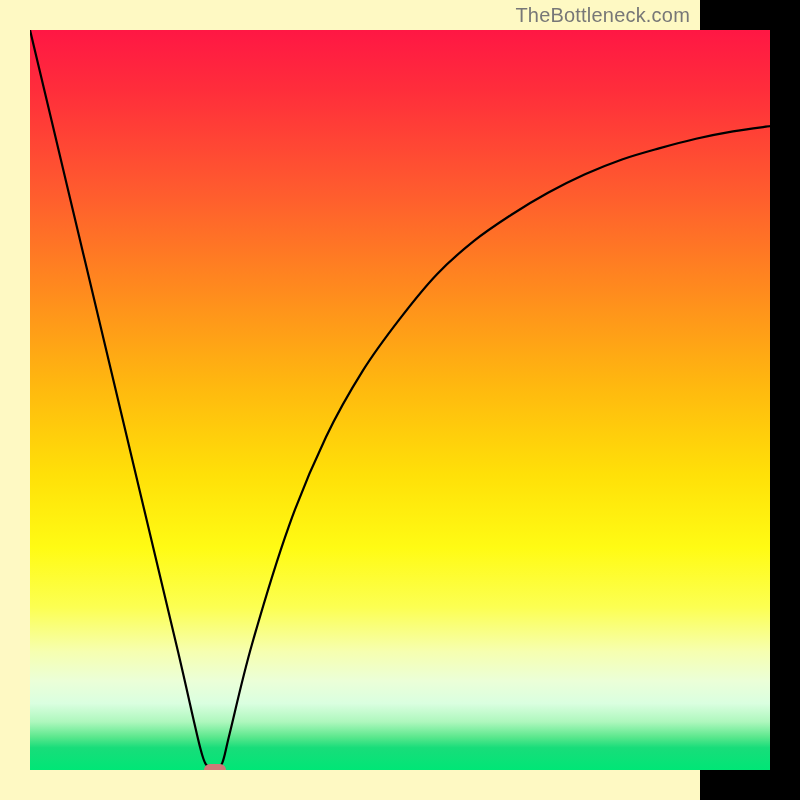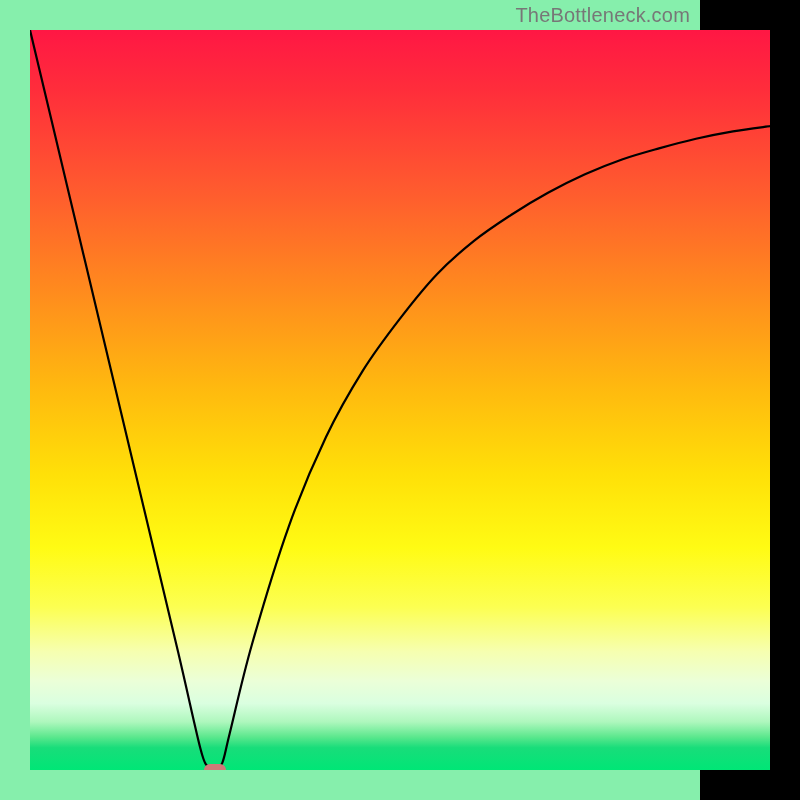--- a/index.html
+++ b/index.html
@@ -9,21 +9,21 @@
     height: 800px;
     overflow: hidden;
     background: #000;
     font-family: Arial, Helvetica, sans-serif;
   }
   .frame {
     position: absolute;
     top: 0; left: 0;
     width: 700px;
     height: 800px;
-    background: #86efac;
+    background: #fef9c3;
   }
   .plot-area {
     position: absolute;
     top: 30px;
     left: 30px;
     width: 740px;
     height: 740px;
     overflow: hidden;
   }
   .gradient {

